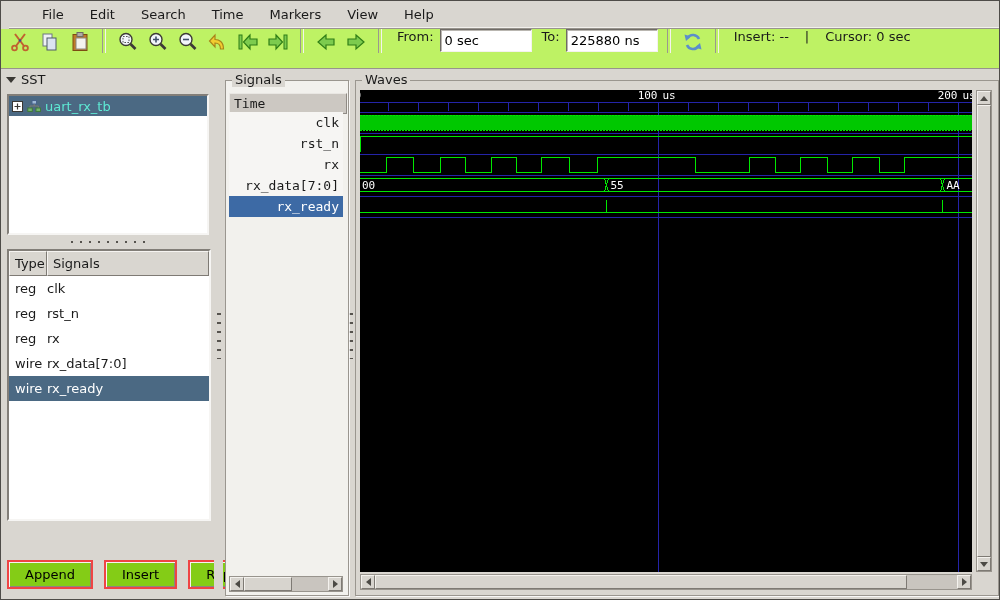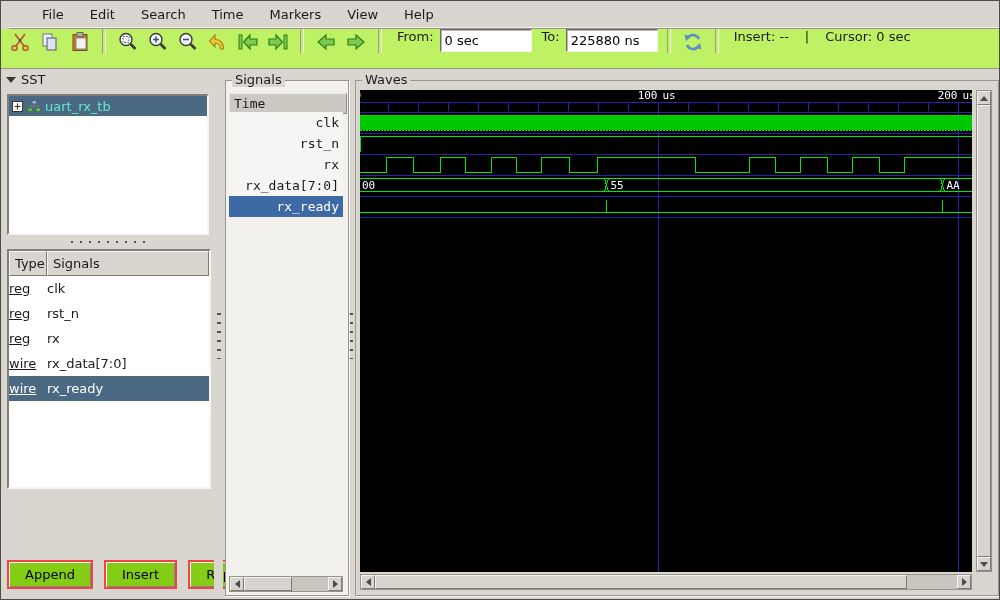--- a/index.html
+++ b/index.html
@@ -26,28 +26,28 @@
   
   .leftcol{position:absolute;left:0;top:68px;width:213px;bottom:0;}
   .sst-header{position:absolute;left:5px;top:3px;display:flex;align-items:center;gap:5px;}
   .tri{width:0;height:0;border-left:5px solid transparent;border-right:5px solid transparent;border-top:6px solid #3a3834;}
   .treebox{position:absolute;left:6px;top:25px;width:202px;height:141px;background:#fff;
     border:2px solid;border-color:#827e78 #f6f5f3 #f6f5f3 #827e78;box-sizing:border-box;}
   .tree-row{height:20px;display:flex;align-items:center;gap:4px;padding-left:3px;}
   .tree-row.selected{background:#4b6983;color:#5eead4;}
   .hdots{position:absolute;left:70px;top:170px;width:74px;height:5px;
     background-image:repeating-linear-gradient(to right,#56534e 0 2px,transparent 2px 9px);background-position:0 2px;background-size:100% 2px;background-repeat:no-repeat;}
-  .sigtable{position:absolute;left:6px;top:180px;width:204px;height:240px;background:#fff;
+  .sigtable{position:absolute;left:6px;top:180px;width:204px;height:272px;background:#fff;
     border:2px solid;border-color:#827e78 #f6f5f3 #f6f5f3 #827e78;box-sizing:border-box;}
   .sigtable-head{display:flex;height:25px;}
   .th{background:#d9d6d0;border:1px solid;border-color:#f6f4f1 #7e7a74 #7e7a74 #f6f4f1;
     box-sizing:border-box;display:flex;align-items:center;padding-left:5px;}
   .th.type{width:38px;} .th.signals{flex:1;}
   .tr{height:25px;display:flex;align-items:center;}
-  .tr .td-type{width:38px;box-sizing:border-box;text-decoration:underline;}
+  .tr .td-type{width:38px;padding-left:6px;box-sizing:border-box;}
   .tr .td-name{flex:1;}
   .tr.selected{background:#4b6983;color:#fff;}
   .filterrow{position:absolute;left:4px;top:458px;width:206px;height:26px;}
   .filterrow .flabel{position:absolute;left:0;top:5px;}
   .filterrow .entry{position:absolute;left:40px;top:1px;width:150px;}
   .btnrow{position:absolute;left:6px;top:491px;display:flex;gap:11px;}
   .gbtn{background:#84cc16;border:2px solid #ef4444;box-shadow:inset 1px 1px 0 #f6f4f1,inset -1px -1px 0 #8a867f;
     font:13px "DejaVu Sans","Liberation Sans",sans-serif;padding:5px 16px;}
   
   .vsplit{position:absolute;top:68px;width:9px;bottom:6px;background:#d9d6d0;}

